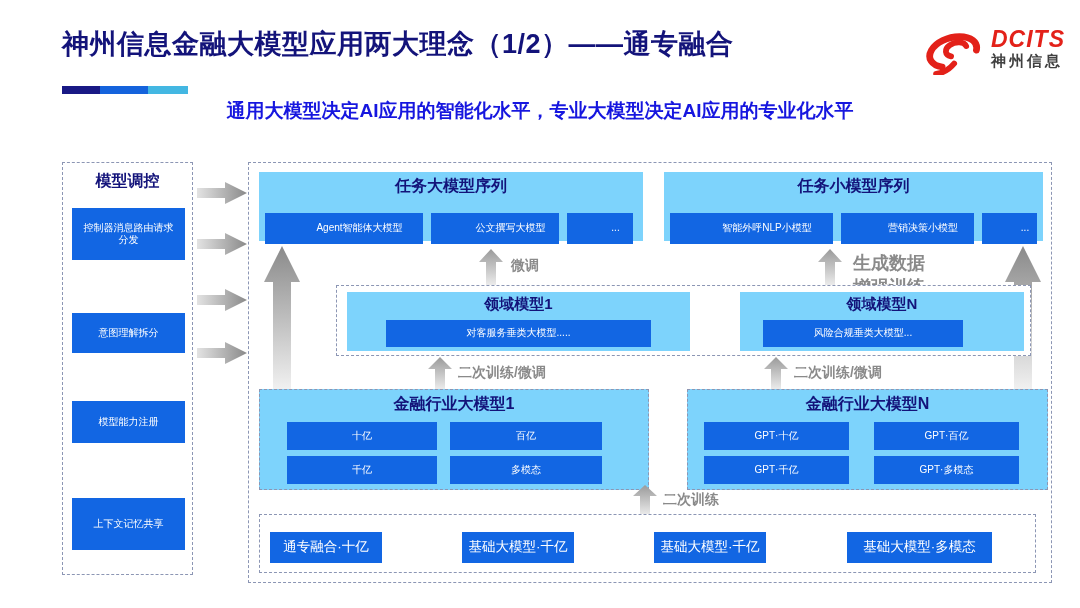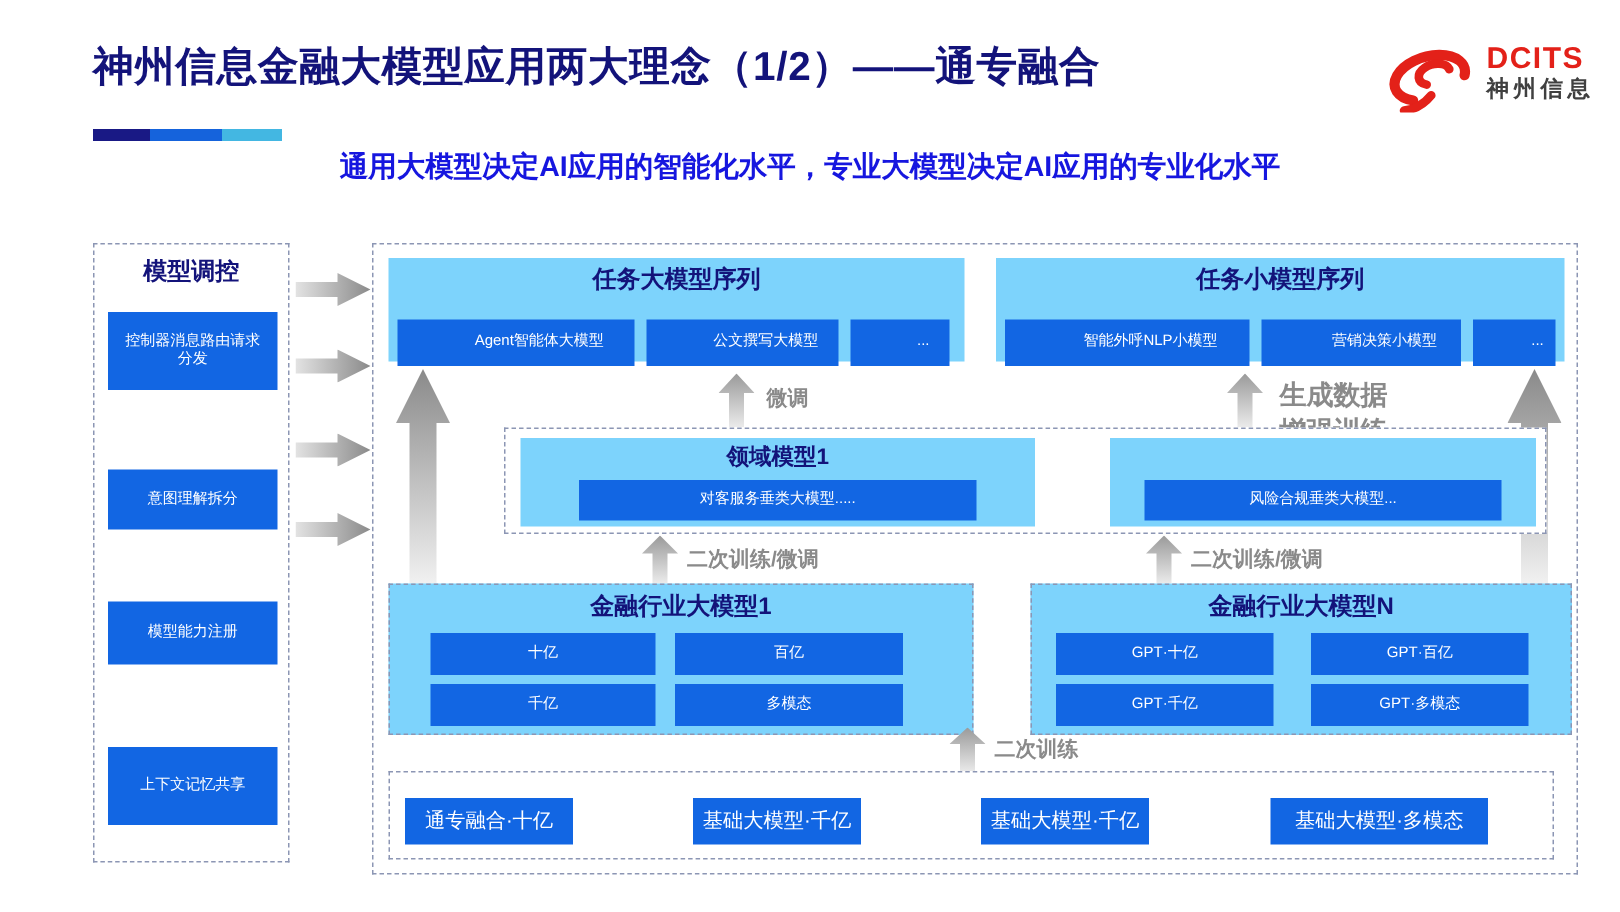--- a/index.html
+++ b/index.html
@@ -8,21 +8,21 @@
          font-family:"Liberation Sans","DejaVu Sans",sans-serif; }
   .abs { position:absolute; }
 
   .slide-title { left:62px; top:26px; font-size:27px; font-weight:bold; color:#13137A; letter-spacing:.5px; }
   .accent-bar { left:62px; top:86px; display:flex; height:8px; }
   .accent-bar span { display:block; height:8px; }
   .subtitle { left:130px; top:98px; width:820px; text-align:center; font-size:19px; font-weight:bold; color:#1616DF; }
 
   .logo { left:925px; top:20px; width:140px; height:58px; display:flex; align-items:center; }
   .logo-text { margin-left:4px; }
-  .logo-brand { font-size:20px; font-weight:bold; color:#E32119; letter-spacing:1px; line-height:1.05; }
+  .logo-brand { font-size:23px; font-weight:bold; font-style:italic; color:#E32119; letter-spacing:1px; line-height:1.05; }
   .logo-cn { font-size:15px; font-weight:bold; color:#404040; letter-spacing:3px; }
 
   .dashed { border:1px dashed #8C96B4; background:#fff; }
   .panel { background:#7dd3fc; }
   .sec-title { text-align:center; font-size:16px; font-weight:bold; color:#13137A; }
   .sec-title-sm { text-align:center; font-size:15px; font-weight:bold; color:#13137A; }
   .btn { background:#1266E3; color:#fff; display:flex; align-items:center; justify-content:center;
          text-align:center; font-size:10px; font-weight:500; line-height:1.25; }
   .glabel { color:#8A8A8A; font-weight:600; font-size:14px; }
 
@@ -147,21 +147,22 @@
     <polygon points="12,0 24,13 17,13 17,36 7,36 7,13 0,13" fill="url(#gradUp)"></polygon>
     </svg>
   <div class="abs glabel" style="left:597px;top:88px;width:86px;font-size:18px;text-align:center">生成数据增强训练</div>
 
   <div class="abs dashed domain-box">
     <div class="panel domain-panel" style="left:10px;width:343px">
       <div class="sec-title-sm">领域模型1</div>
       <div class="btn" style="left:39px;width:265px">对客服务垂类大模型.....</div>
     </div>
     <div class="panel domain-panel" style="left:403px;width:284px">
-      <div class="btn" style="left:23px;width:238px">风险合规垂类大模型...</div>
+      <div class="sec-title-sm">领域模型N</div>
+      <div class="btn" style="left:23px;width:200px">风险合规垂类大模型...</div>
     </div>
   </div>
 
   <svg class="abs" style="left:179px;top:194px" width="24" height="32">
     <polygon points="12,0 24,12 17,12 17,32 7,32 7,12 0,12" fill="url(#gradUp)"></polygon>
     </svg>
   <div class="abs glabel" style="left:209px;top:201px">二次训练/微调</div>
   <svg class="abs" style="left:515px;top:194px" width="24" height="32">
     <polygon points="12,0 24,12 17,12 17,32 7,32 7,12 0,12" fill="url(#gradUp)"></polygon>
     </svg>

